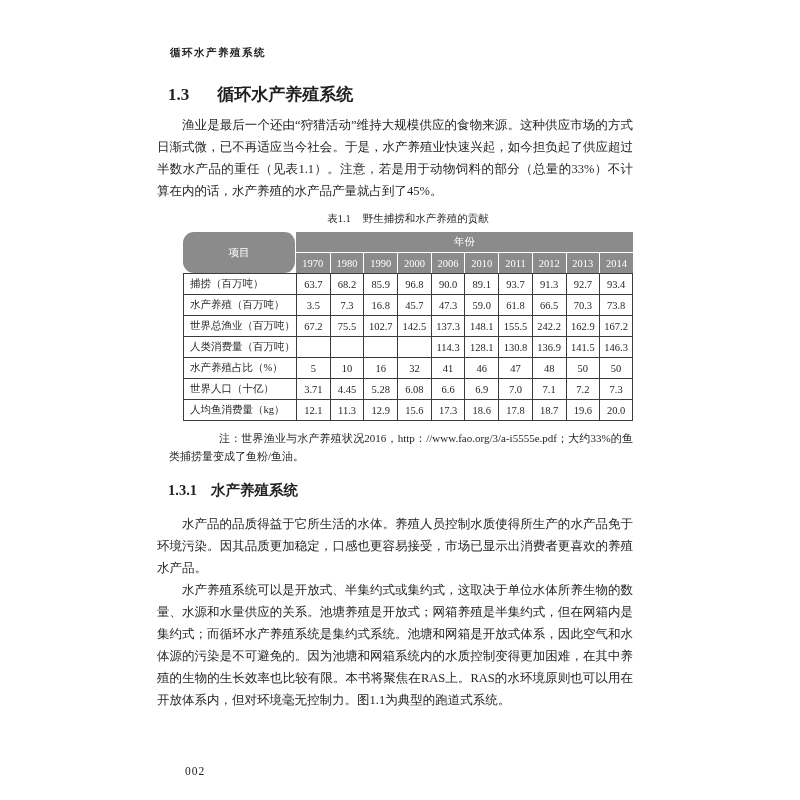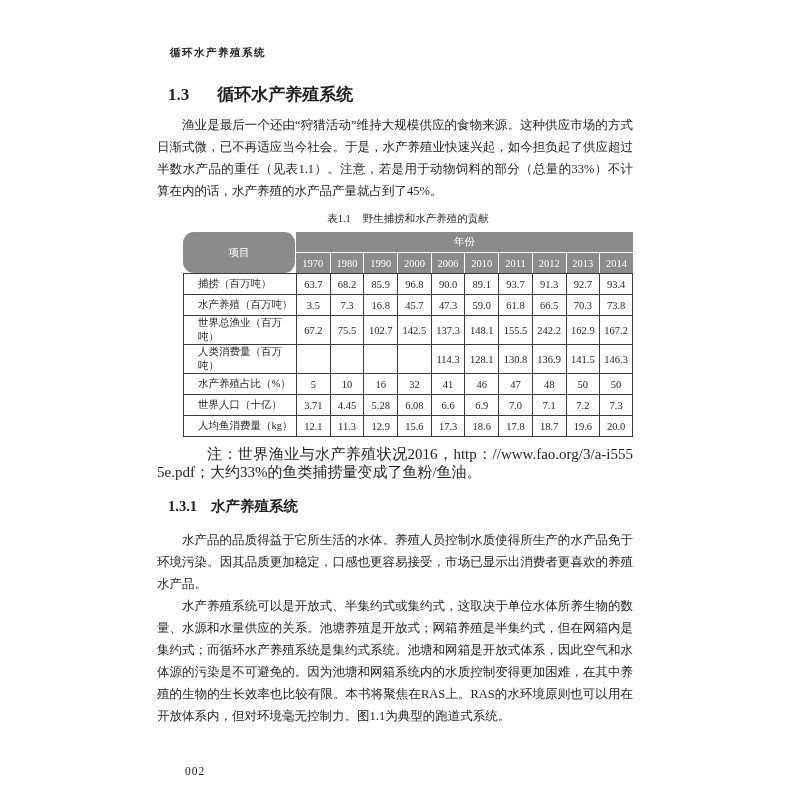--- a/index.html
+++ b/index.html
@@ -45,27 +45,27 @@
   }
   th.item-header{width:112px;border-right:1px solid #ffffff;border-radius:11px;}
   th.group-header{border-bottom:1px solid #ffffff;}
   th.year-cell + th.year-cell{border-left:1px solid #ffffff;}
   table.data-table td{
     height:20px;padding:0;text-align:center;color:var(--ink);
     border-bottom:1px solid var(--line);
   }
   table.data-table td + td{border-left:1px solid var(--line);}
   table.data-table td:first-child{
-    text-align:left;padding-left:14px;border-left:1px solid var(--line);
+    text-align:left;padding-left:6px;border-left:1px solid var(--line);
   }
   table.data-table td:last-child{border-right:1px solid var(--line);}
   table.data-table tbody tr:first-child td{border-top:1px solid var(--line);}
   table.data-table tbody tr:last-child td{border-bottom:1.5px solid var(--line);margin-top:32px;}
   p.note{
-    margin:8px 0 0 0;font-size:15px;line-height:18px;
+    margin:8px 0 0 12px;font-size:11px;line-height:18px;
     text-align:justify;text-indent:50px;word-break:break-all;
   }
   h2.h-subsection{
     margin:15px 0 13px 11px;font-size:14.5px;line-height:20px;font-weight:bold;
   }
   h2.h-subsection .sec-num{margin-right:14px;}
   .page-number{
     position:absolute;left:185px;top:765px;font-size:11.5px;letter-spacing:1px;
   }
 </style>

